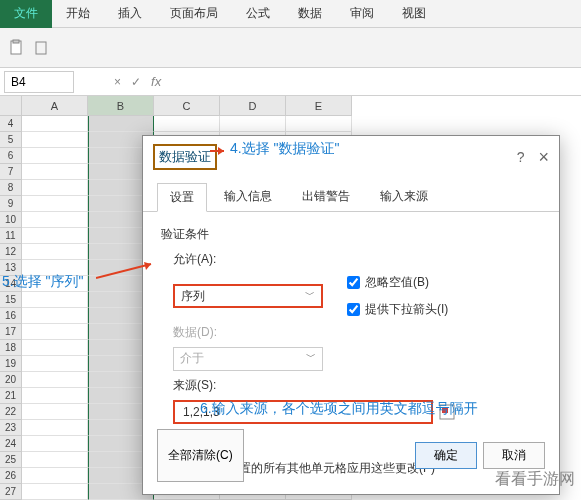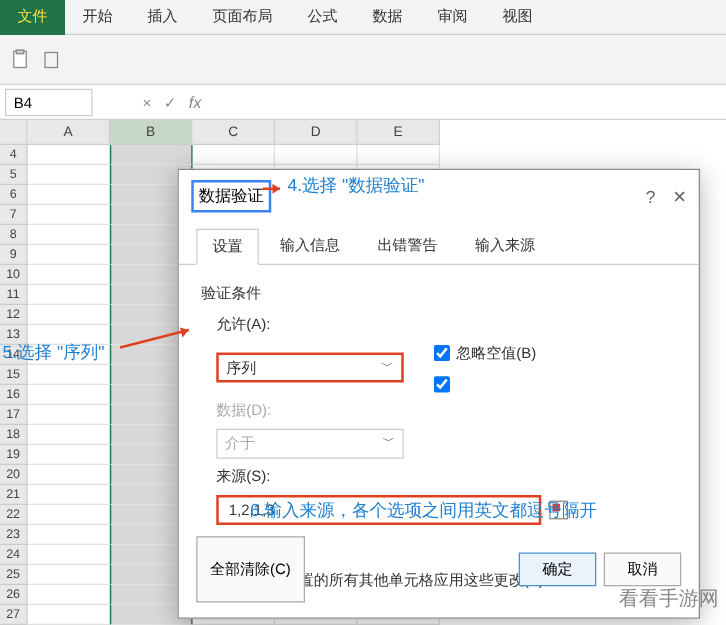--- a/index.html
+++ b/index.html
@@ -1,19 +1,19 @@
 <!DOCTYPE html>
 <html><head>
   <meta charset="utf-8">
   <style>
     * { margin: 0; padding: 0; box-sizing: border-box; font-family: "Microsoft YaHei", sans-serif; }
     body { background: #fff; font-size: 12px; color: #333; overflow: hidden; width: 581px; height: 500px; position: relative; }
     
     .ribbon-tabs { display: flex; align-items: center; height: 28px; background: #f3f3f3; border-bottom: 1px solid #d0d0d0; }
-    .tab-file { background: #217346; color: #fde047; padding: 6px 14px; font-size: 12px; }
+    .tab-file { background: #217346; color: #5eead4; padding: 6px 14px; font-size: 12px; }
     .tab { padding: 6px 14px; font-size: 12px; color: #333; cursor: pointer; }
     
     .toolbar-row { height: 40px; background: #f3f3f3; border-bottom: 1px solid #d0d0d0; display: flex; align-items: center; padding: 0 8px; gap: 6px; }
     .small-icon { width: 18px; height: 18px; display: inline-block; }
     
     .namebox-row { height: 28px; background: #fff; border-bottom: 1px solid #d0d0d0; display: flex; align-items: center; }
     .namebox { width: 70px; height: 22px; border: 1px solid #ccc; margin-left: 4px; padding: 2px 6px; font-size: 12px; background: #fff; }
     .fx-area { display: flex; align-items: center; margin-left: 40px; gap: 10px; color: #888; }
     .fx-btn { font-style: italic; font-size: 13px; }
     
@@ -24,21 +24,21 @@
     .corner { width: 22px; height: 20px; background: #e8e8e8; border-right: 1px solid #ccc; border-bottom: 1px solid #ccc; }
     .col-header { width: 66px; height: 20px; background: #e8e8e8; border-right: 1px solid #ccc; border-bottom: 1px solid #ccc; text-align: center; font-size: 11px; line-height: 20px; color: #444; }
     .cells { position: relative; }
     .cell-row { display: flex; height: 16px; }
     .cell { width: 66px; height: 16px; border-right: 1px solid #e0e0e0; border-bottom: 1px solid #e0e0e0; }
     .col-b-selected { background: #d8d8d8; border-right: 1px solid #217346; border-left: 1px solid #217346; }
     .col-header.sel { background: #c8d8c8; }
     
     .dialog { position: absolute; left: 142px; top: 135px; width: 418px; height: 360px; background: #fff; border: 1px solid #888; box-shadow: 0 4px 20px rgba(0,0,0,0.3); }
     .dialog-title { display: flex; align-items: center; padding: 8px 10px; }
-    .dialog-title-text { font-size: 13px; color: #000000; border: 2px solid #3b82f6; padding: 2px 4px; }
+    .dialog-title-text { font-size: 13px; color: #0c4a6e; border: 2px solid #a16207; padding: 2px 4px; }
     .dialog-close { margin-left: auto; display: flex; gap: 14px; align-items: center; }
     .help-icon { font-size: 14px; color: #666; cursor: pointer; }
     .close-x { font-size: 18px; color: #666; cursor: pointer; font-weight: 300; }
     
     .dialog-tabs { display: flex; padding: 4px 14px 0; border-bottom: 1px solid #ccc; gap: 4px; }
     .dlg-tab { padding: 5px 12px; font-size: 12px; border: 1px solid transparent; cursor: pointer; }
     .dlg-tab.active { border: 1px solid #ccc; border-bottom: 1px solid #fff; background: #fff; position: relative; top: 1px; }
     
     .dialog-body { padding: 14px 18px; }
     .section-label { font-size: 12px; margin-bottom: 8px; }
@@ -326,20 +326,21 @@
         <span>序列</span>
         <span class="chevron">﹀</span>
       </div>
       <div class="right-checks">
         <label class="checkbox-row">
           <input type="checkbox" checked="" style="">
           <span>忽略空值(B)</span>
         </label>
         <label class="checkbox-row">
           <input type="checkbox" checked="" style="">
+          <span>提供下拉箭头(I)</span>
         </label>
       </div>
     </div>
     <div class="form-label disabled-label">数据(D):</div>
     <div class="form-row">
       <div class="select-box" style="border-color:#ccc;color:#aaa">
         <span>介于</span>
         <span class="chevron">﹀</span>
       </div>
     </div>

